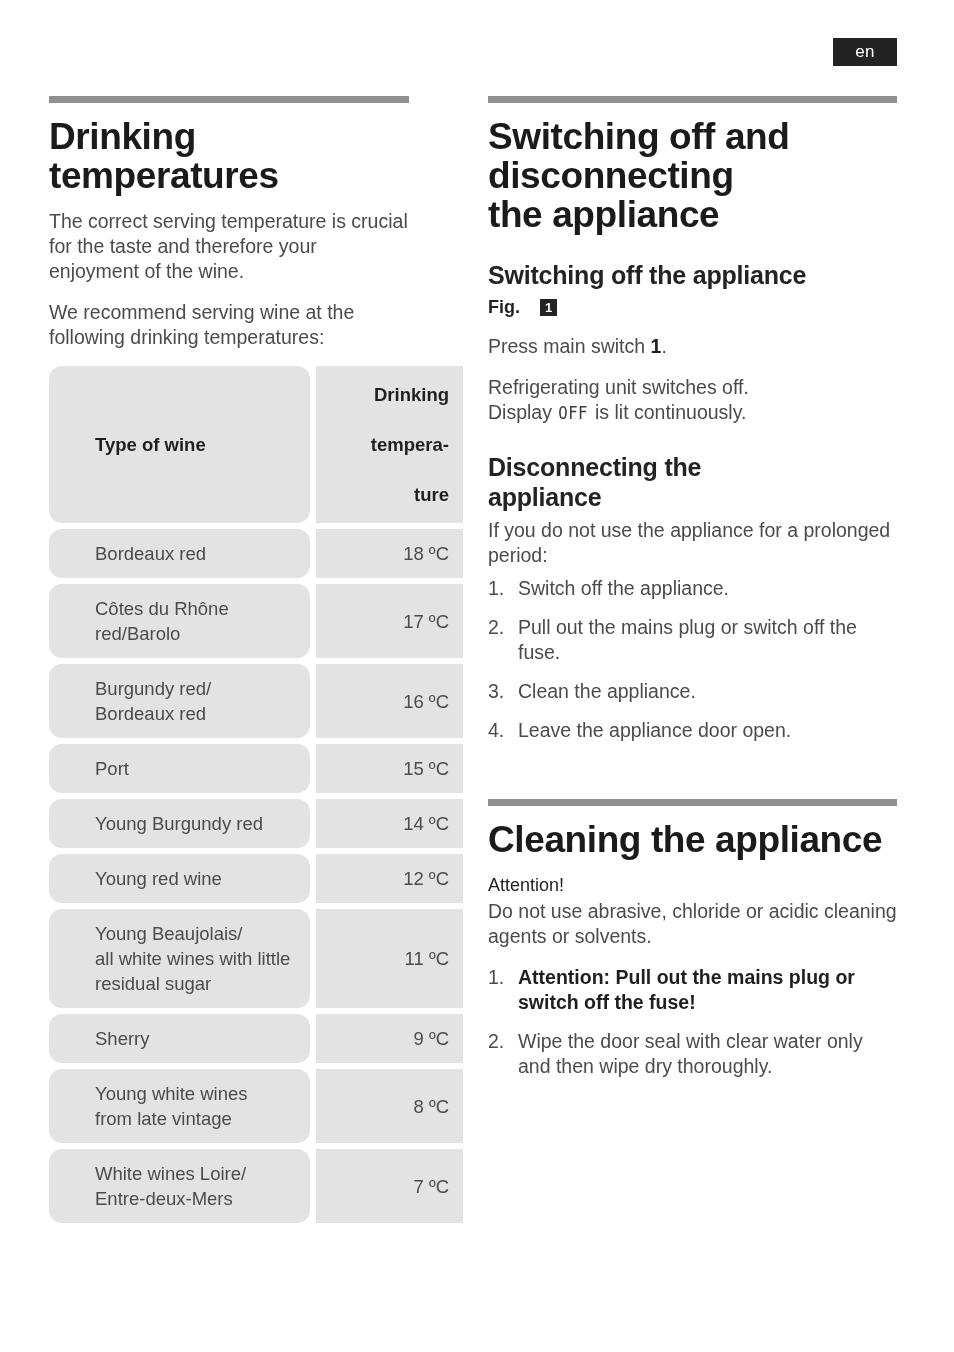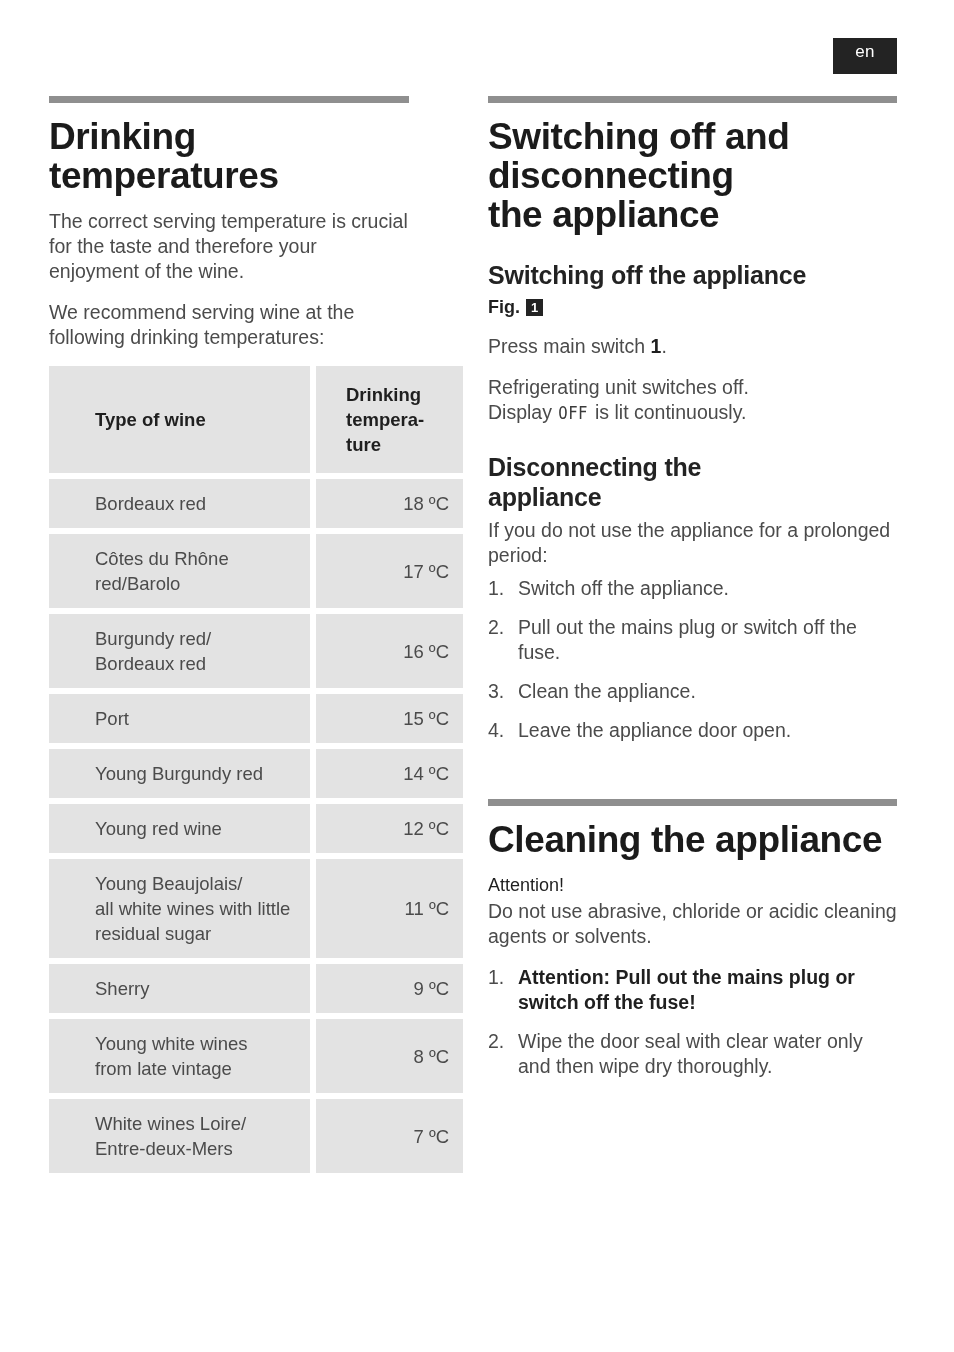--- a/index.html
+++ b/index.html
@@ -14,21 +14,21 @@
     font-family: "Liberation Sans", sans-serif;
     -webkit-font-smoothing: antialiased;
   }
 
   
   .lang-badge {
     position: absolute;
     top: 38px;
     left: 833px;
     width: 64px;
-    height: 36px;
+    height: 28px;
     background: #232323;
     color: #ffffff;
     font-size: 17px;
     line-height: 28px;
     text-align: center;
     letter-spacing: .2px;
   }
 
   
   .page {
@@ -91,21 +91,21 @@
 
   
   .figline {
     margin: 0 0 6px 0;
     font-size: 18px;
     line-height: 22px;
     font-weight: bold;
     color: #1f1f1f;
     display: flex;
     align-items: center;
-    gap: 6px;
+    gap: 20px;
   }
   .fig-badge {
     display: inline-block;
     width: 17px;
     height: 17px;
     background: #232323;
     color: #ffffff;
     font-size: 13px;
     font-weight: bold;
     line-height: 17px;
@@ -164,20 +164,21 @@
     width: 261px;
     background: #e3e3e3;
     padding: 12px 12px 12px 46px;
     box-sizing: border-box;
     font-size: 18.5px;
     line-height: 25px;
     color: #4b4b4b;
     display: flex;
     flex-direction: column;
     justify-content: center;
+    border-radius: 13px;
   }
   .wine-table .c-temp {
     width: 147px;
     background: #e3e3e3;
     padding: 12px 14px;
     box-sizing: border-box;
     font-size: 18.5px;
     line-height: 25px;
     color: #4b4b4b;
     display: flex;
@@ -191,24 +192,25 @@
     font-weight: bold;
     color: #1f1f1f;
     padding-top: 16px;
     padding-bottom: 16px;
     min-height: 98px;
   }
   .wine-table .row.head .c-name {
     justify-content: center;
   }
   .wine-table .row.head .c-temp {
-    align-items: flex-start;
+    align-items: flex-end;
     text-align: left;
     justify-content: center;
     padding-left: 30px;
+    gap: 25px;
   }
   .wine-table .row .c-name span,
   .wine-table .row .c-temp span { display: block; }
 </style>
 </head>
 <body>
 
 <div class="lang-badge">en</div>
 
 <div class="page">

